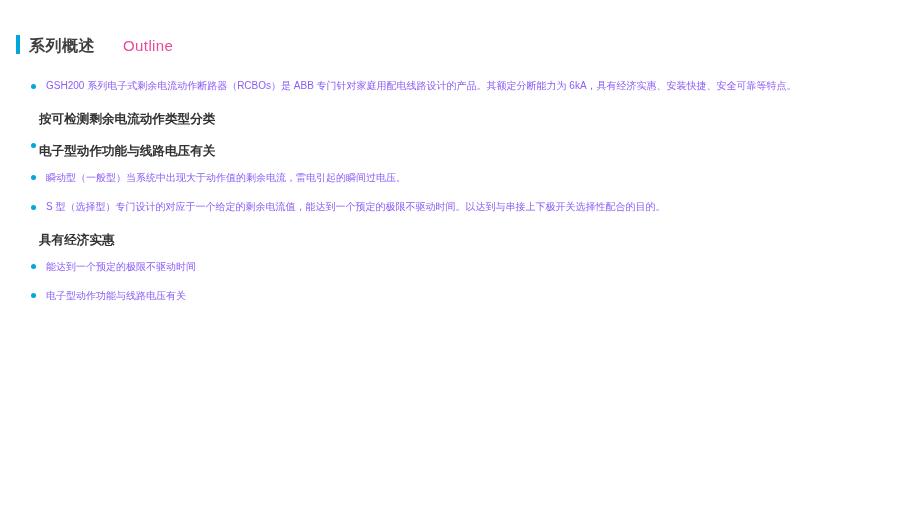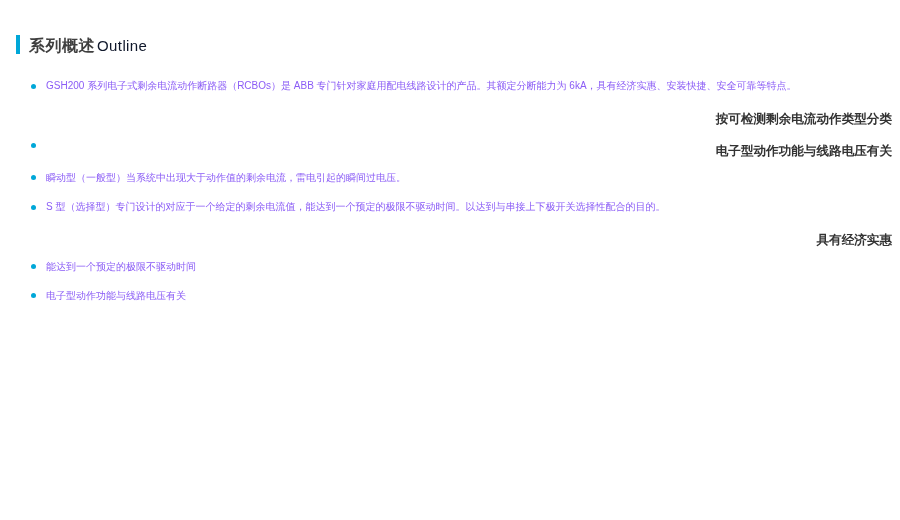--- a/index.html
+++ b/index.html
@@ -12,21 +12,21 @@
     background: #ffffff;
     font-family: "Liberation Sans", sans-serif;
     color: #3b3b3b;
     overflow: hidden;
   }
   .page {
     position: relative;
     width: 900px;
     height: 422px;
     box-sizing: border-box;
-    padding: 32px 8px 0 14px;
+    padding: 32px 14px 0 14px;
   }
   
   .heading {
     display: flex;
     align-items: baseline;
     margin: 0 0 18px 0;
     padding-left: 2px;
   }
   .heading-bar {
     width: 4px;
@@ -38,22 +38,22 @@
     flex: 0 0 auto;
   }
   .heading-cn {
     font-size: 16px;
     font-weight: bold;
     color: #3f3f3f;
     letter-spacing: 0.5px;
   }
   .heading-en {
     font-size: 15px;
-    color: #0f172a;
-    margin-left: 2px;
+    color: #ec4899;
+    margin-left: 28px;
     letter-spacing: 0.4px;
   }
   
   .content {
     padding-left: 16px;
   }
   .bullet-item {
     position: relative;
     padding-left: 16px;
     margin-bottom: 7px;
@@ -73,21 +73,20 @@
   .bullet-item.multiline .dot {
     top: 50%;
     margin-top: -2.5px;
   }
   .sub-head {
     font-size: 12.6px;
     font-weight: bold;
     color: #333333;
     margin: 12px 0 6px 9px;
     line-height: 20px;
-    text-align: right;
   }
 </style>
 </head>
 <body>
 
 <div class="page">
 
   <div class="heading">
     <span class="heading-bar"></span>
     <span class="heading-cn">系列概述</span>

